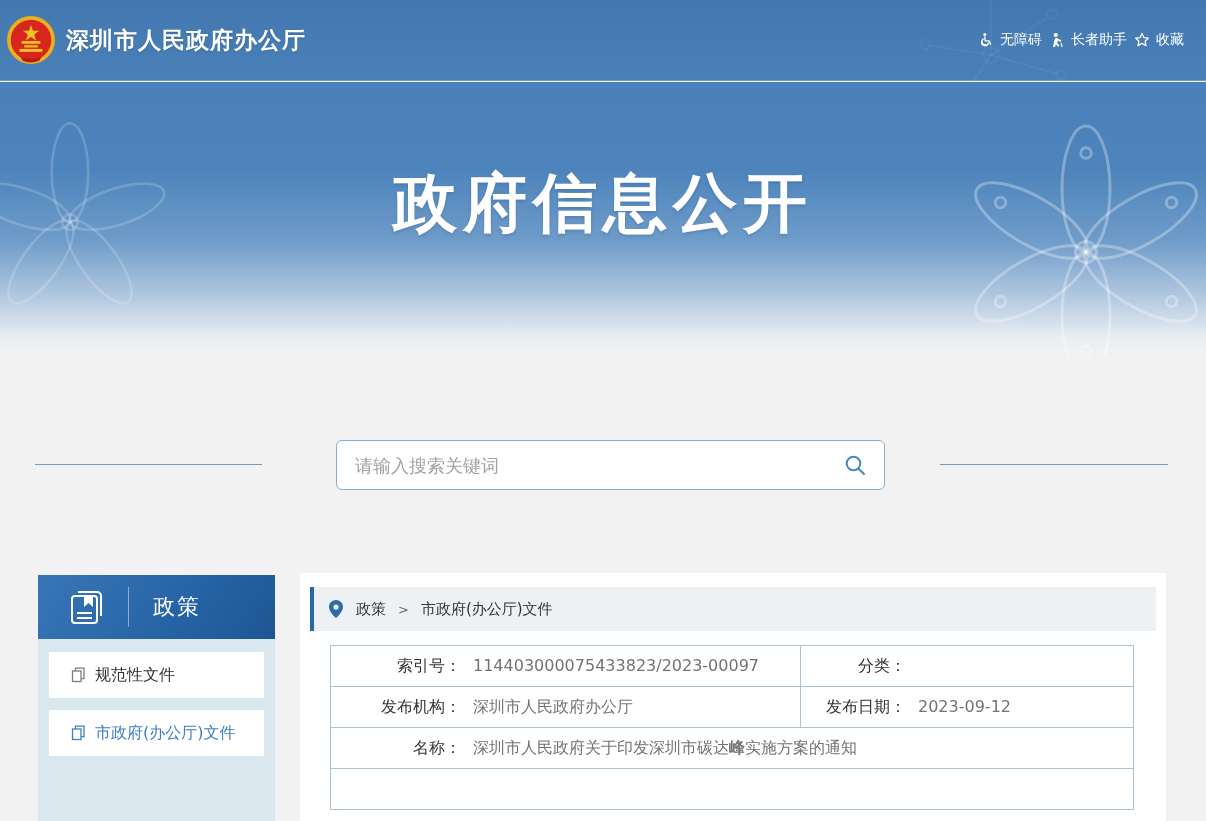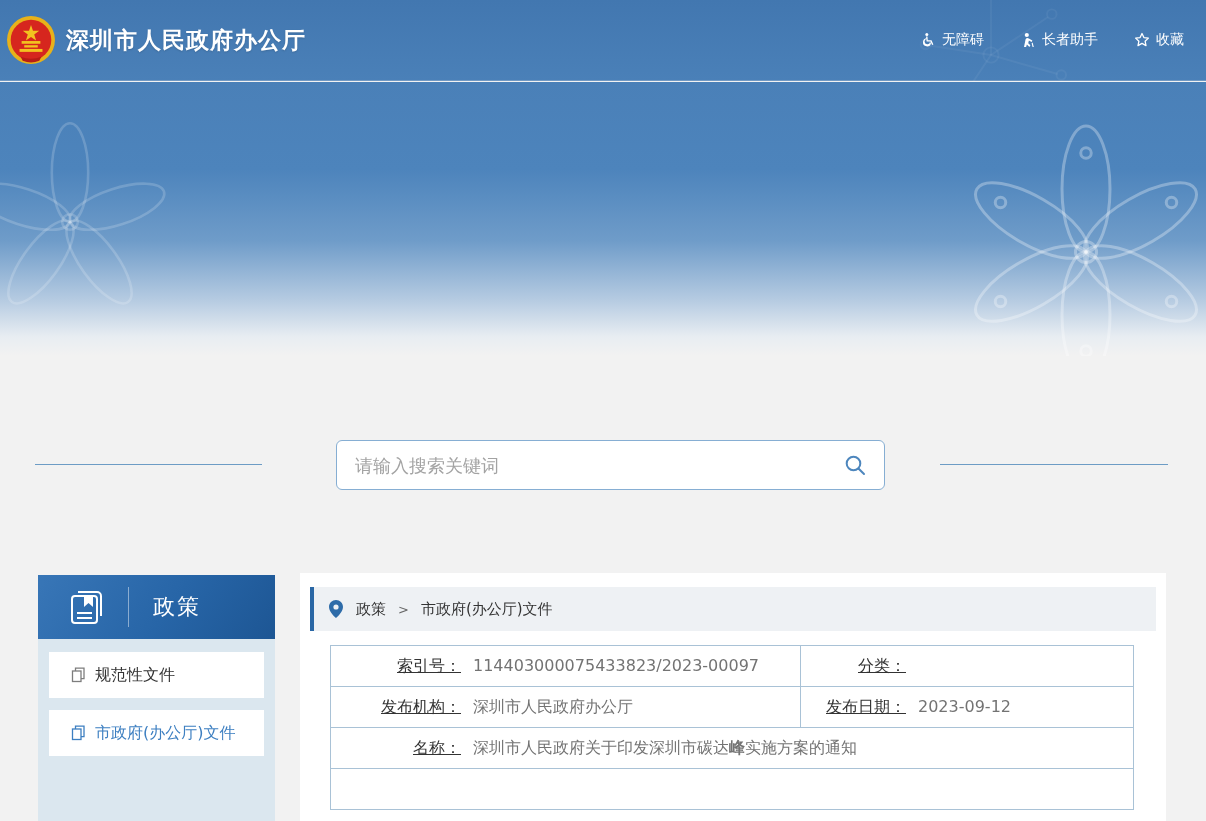--- a/index.html
+++ b/index.html
@@ -16,21 +16,21 @@
     background:linear-gradient(180deg,#4277b0 0%,#4a80b8 100%);
     border-bottom:1px solid rgba(255,255,255,0.25);
     display:flex; align-items:center; padding:0 22px 0 6px;
   }
   .brand { display:flex; align-items:center; text-decoration:none; cursor:pointer; }
   .emblem { width:50px; height:50px; flex:0 0 auto; }
   .site-title {
     margin-left:10px; color:#fff; font-size:23px; font-weight:bold;
     letter-spacing:1px; text-shadow:0 1px 2px rgba(0,0,0,0.15);
   }
-  .header-links { margin-left:auto; display:flex; align-items:center; gap:36px; }
+  .header-links { margin-left:auto; display:flex; align-items:center; gap:7px; }
   .top-link {
     display:flex; align-items:center; gap:6px; color:#fff; font-size:14px;
     text-decoration:none; cursor:pointer; white-space:nowrap;
   }
   .tl-icon { display:inline-flex; align-items:center; }
 
   
   .banner {
     position:absolute; left:0; top:82px; width:1206px; height:274px;
     background:linear-gradient(180deg,#4a80b8 0%,#4d84bc 32%,#6f9cc9 58%,
@@ -97,21 +97,21 @@
 
   .doc-table {
     margin:14px 33px 0 30px; width:803px;
     border-collapse:collapse; table-layout:fixed;
     font-size:16px; color:#333;
   }
   .doc-table td { border:1px solid #a9c2d6; height:41px; padding:0; vertical-align:middle; }
   .cell-l { width:470px; }
   .cell-r { width:333px; }
   .flab {
-    display:inline-block; width:130px; text-align:right; color:#333; vertical-align:middle;text-decoration:underline;
+    display:inline-block; width:130px; text-align:right; color:#333; vertical-align:middle;
   }
   .cell-r .flab { width:105px; }
   .fval { margin-left:12px; color:#737373; }
   .hl { font-weight:bold; }
 </style>
 </head>
 <body>
 
 <div class="page">
 
@@ -196,20 +196,21 @@
     <svg class="deco deco-left" viewBox="0 0 200 200">
       <g stroke="rgba(255,255,255,0.18)" fill="none" stroke-width="2">
         <ellipse cx="100" cy="62" rx="14" ry="38"></ellipse>
         <ellipse cx="100" cy="62" rx="14" ry="38" transform="rotate(72 100 100)"></ellipse>
         <ellipse cx="100" cy="62" rx="14" ry="38" transform="rotate(144 100 100)"></ellipse>
         <ellipse cx="100" cy="62" rx="14" ry="38" transform="rotate(216 100 100)"></ellipse>
         <ellipse cx="100" cy="62" rx="14" ry="38" transform="rotate(288 100 100)"></ellipse>
         <circle cx="100" cy="100" r="6"></circle>
       </g>
     </svg>
+    <div class="banner-title">政府信息公开</div>
   </div>
 
   <div class="hr-line hr-left"></div>
   <div class="search-box">
     <input class="search-input" type="text" placeholder="请输入搜索关键词" style="">
     <button class="search-btn">
       <svg width="22" height="22" viewBox="0 0 22 22" fill="none" stroke="#4d86bd" stroke-width="2">
         <circle cx="9.5" cy="9.5" r="6.8"></circle>
         <line x1="14.7" y1="14.7" x2="20" y2="20" stroke-linecap="round"></line>
       </svg>

